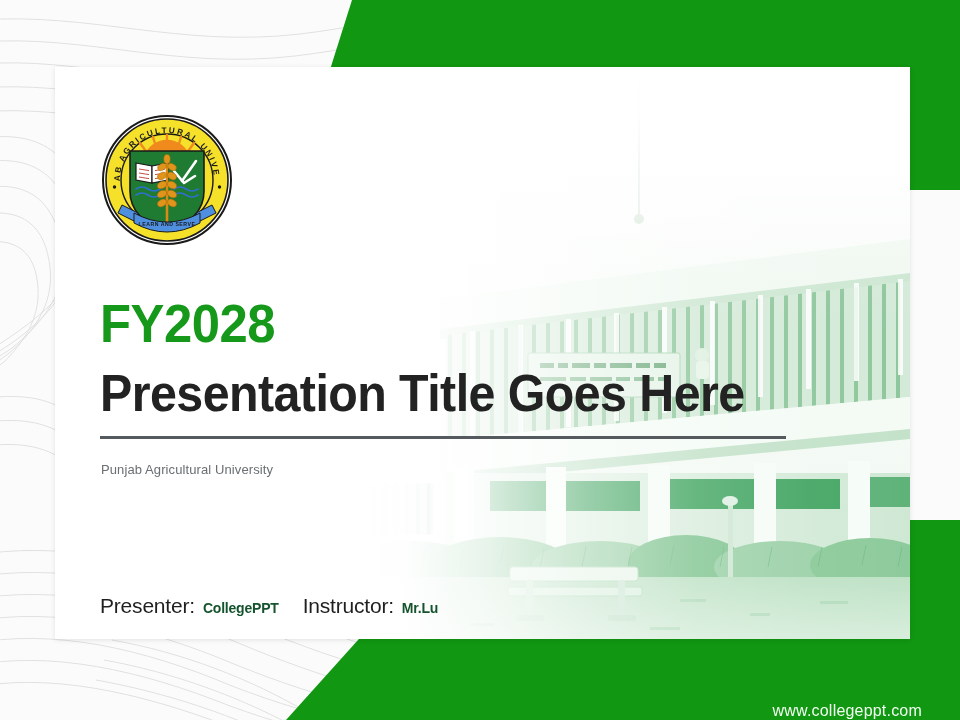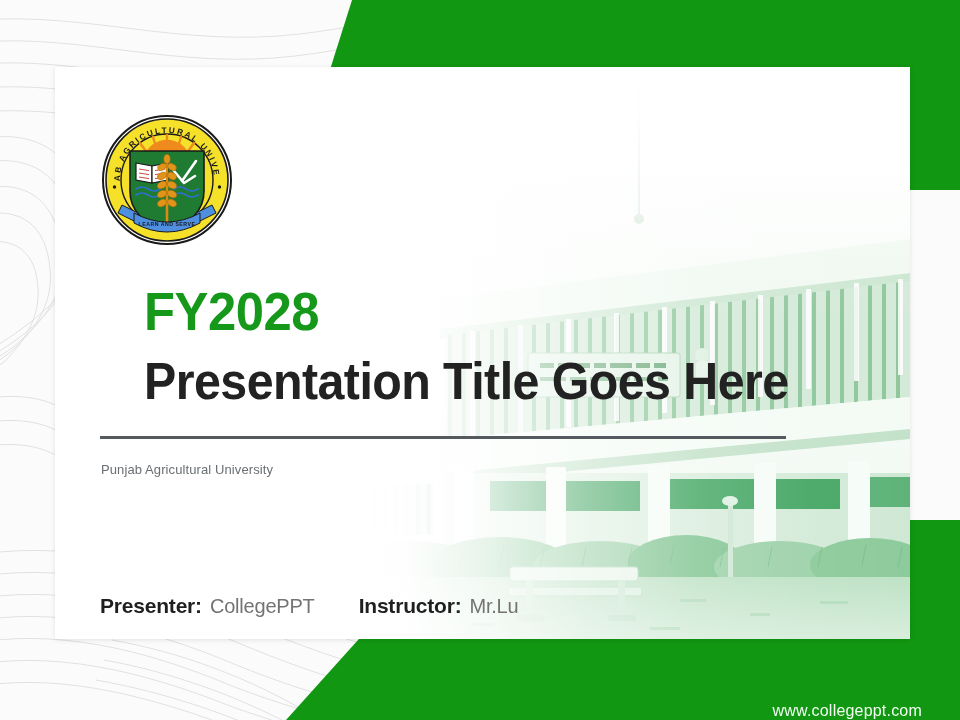--- a/index.html
+++ b/index.html
@@ -88,24 +88,23 @@
     position:absolute;
     left:100px; top:113px;
     width:134px; height:134px;
     z-index:6;
   }
   .logo svg { display:block; width:100%; height:100%; }
 
   
   .text-block {
     position:absolute;
-    left:100px; top:284px;
+    left:100px; top:296px;
     width:700px;
     z-index:6;
-    margin-left:44px;
   }
 
   .fy {
     font-size:54px;
     font-weight:bold;
     color:#16991b;
     letter-spacing:-0.5px;
     line-height:1.0;
     font-family:"Liberation Sans", sans-serif;
     transform:scaleX(0.94);
@@ -147,31 +146,31 @@
   
   .credits {
     position:absolute;
     left:100px; top:594px;
     z-index:6;
     display:flex;
     align-items:baseline;
     white-space:nowrap;
   }
   .credit-group { display:flex; align-items:baseline; }
-  .credit-group + .credit-group { margin-left:44px; }
+  .credit-group + .credit-group { margin-left:24px; }
   .credit-label {
     font-size:21px;
-    font-weight:bold;
+    font-weight:normal;
     color:#1f1f1f;
     letter-spacing:-0.2px;
   }
   .credit-value {
-    font-size:20px;
-    font-weight:normal;
-    color:#737373;
+    font-size:14px;
+    font-weight:bold;
+    color:#14532d;
     margin-left:8px;
     letter-spacing:-0.2px;
   }
 
   
   .footer-url {
     position:absolute;
     right:38px; bottom:0;
     z-index:6;
     font-size:16px;

